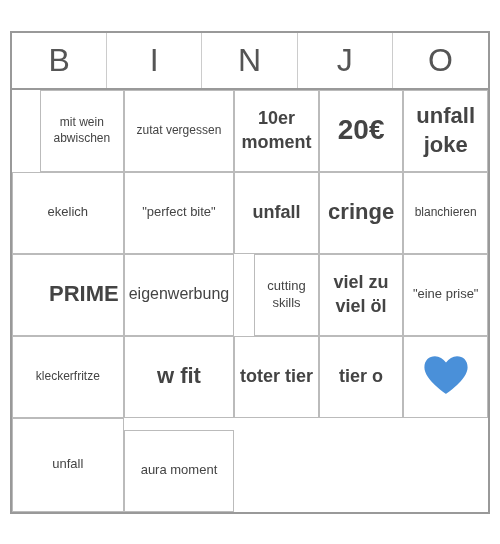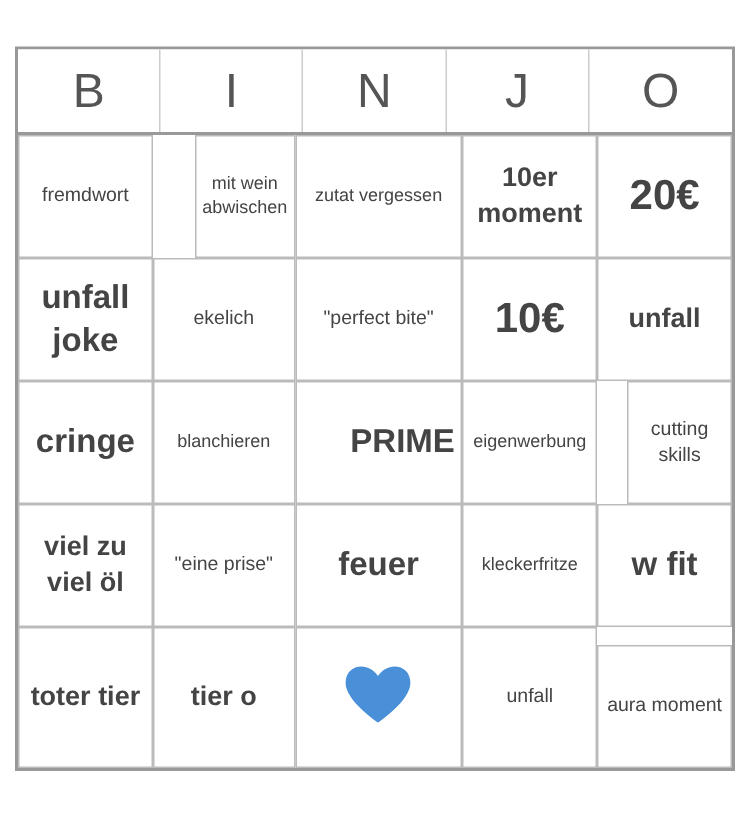--- a/index.html
+++ b/index.html
@@ -59,38 +59,35 @@
 
 <div class="bingo-card">
   <div class="header-row">
   <div class="header-cell">B</div>
       <div class="header-cell">I</div>
       <div class="header-cell">N</div>
       <div class="header-cell">J</div>
       <div class="header-cell">O</div>
     </div>
   <div class="grid">
-  <div class="cell" style="font-size: 13px; font-weight: normal;">fremdwort</div>
       <div class="cell" style="font-size: 12px; font-weight: normal; margin-left: 28px;">mit wein abwischen</div>
       <div class="cell" style="font-size: 12px; font-weight: normal;">zutat vergessen</div>
       <div class="cell" style="font-size: 18px; font-weight: bold;">10er moment</div>
       <div class="cell" style="font-size: 28px; font-weight: bold;">20€</div>
       <div class="cell" style="font-size: 22px; font-weight: bold;">unfall joke</div>
       <div class="cell" style="font-size: 13px; font-weight: normal;">ekelich</div>
       <div class="cell" style="font-size: 13px; font-weight: normal;">"perfect bite"</div>
-      <div class="cell" style="font-size: 28px; font-weight: bold;">10€</div>
       <div class="cell" style="font-size: 18px; font-weight: bold;">unfall</div>
       <div class="cell" style="font-size: 22px; font-weight: bold;">cringe</div>
       <div class="cell" style="font-size: 12px; font-weight: normal;">blanchieren</div>
       <div class="cell" style="font-size: 22px; font-weight: bold; padding-left: 36px;">PRIME</div>
-      <div class="cell" style="font-size: 12px; font-weight: normal;">eigenwerbung</div>
+      <div class="cell" style="font-size: 16px; font-weight: normal;">eigenwerbung</div>
       <div class="cell" style="font-size: 13px; font-weight: normal; margin-left: 20px;">cutting skills</div>
       <div class="cell" style="font-size: 18px; font-weight: bold;">viel zu viel öl</div>
       <div class="cell" style="font-size: 13px; font-weight: normal;">"eine prise"</div>
-      <div class="cell" style="font-size: 22px; font-weight: bold;">feuer</div>
       <div class="cell" style="font-size: 12px; font-weight: normal;">kleckerfritze</div>
       <div class="cell" style="font-size: 22px; font-weight: bold;">w fit</div>
       <div class="cell" style="font-size: 18px; font-weight: bold;">toter tier</div>
       <div class="cell" style="font-size: 18px; font-weight: bold;">tier o</div>
       <div class="cell">
         <svg class="heart-svg" viewBox="0 0 100 90" xmlns="http://www.w3.org/2000/svg">
           <path d="M50 80 C50 80 5 50 5 25 C5 10 15 2 27 2 C36 2 44 7 50 15 C56 7 64 2 73 2 C85 2 95 10 95 25 C95 50 50 80 50 80Z" fill="#4a90d9"></path>
         </svg>
       </div>
       <div class="cell" style="font-size: 13px; font-weight: normal;">unfall</div>

